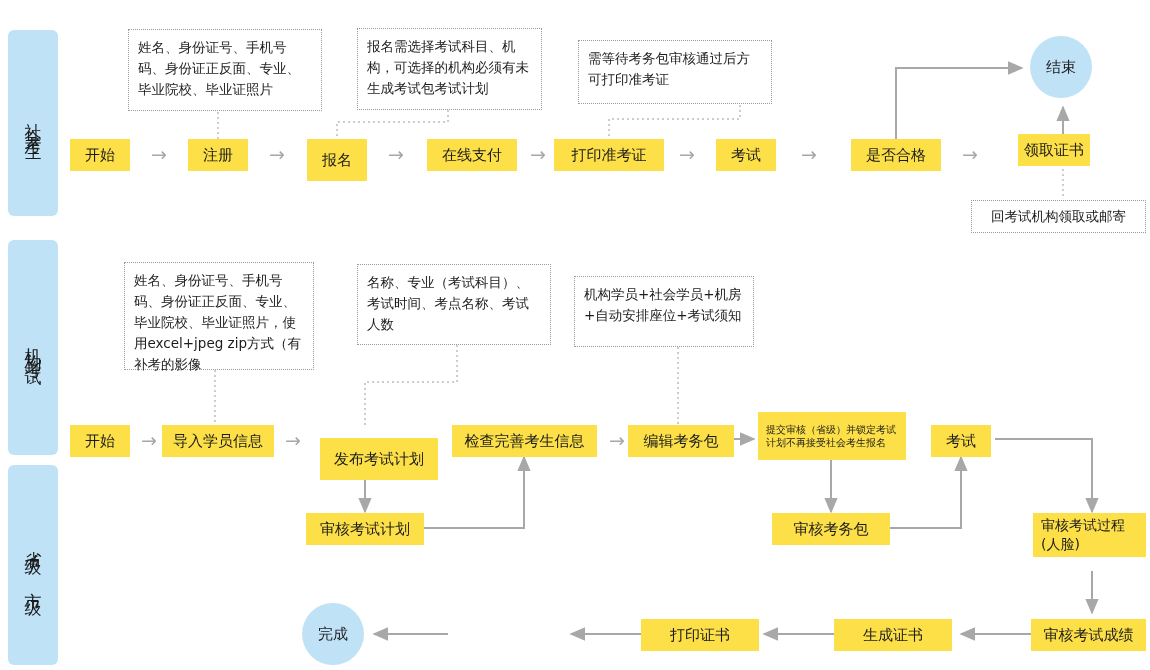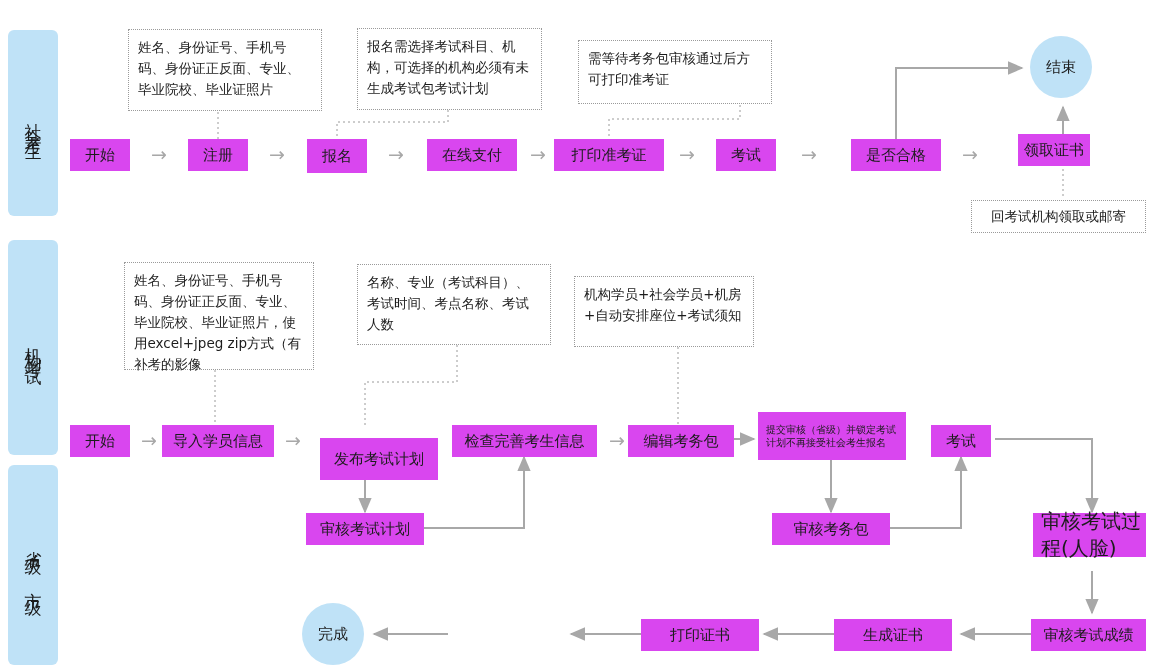--- a/index.html
+++ b/index.html
@@ -24,21 +24,21 @@
     writing-mode:vertical-rl;
     text-orientation:upright;
     letter-spacing:7px;
     line-height:1;
     text-align:center;
   }
 
   
   .node{
     position:absolute;
-    background:#d946ef;
+    background:#fde047;
     color:#1c1c1c;
     font-size:15px;
     display:flex;align-items:center;justify-content:center;
     text-align:center;
     box-sizing:border-box;
     line-height:1.35;
     padding:16px 4px;
   }
   .node.bold{font-weight:bold;}
   .node.multiline{justify-content:flex-start;text-align:left;padding-left:8px;}
@@ -156,21 +156,21 @@
     <span>→</span>
   </div>
 
   <div class="node" style="left:188px;top:139px;width:60px;height:30px;">
     <span>注册</span>
   </div>
   <div class="arrowglyph" style="left:258px;top:142px;width:38px;height:24px;">
     <span>→</span>
   </div>
 
-  <div class="node" style="left:307px;top:139px;width:60px;height:34px;">
+  <div class="node" style="left:307px;top:139px;width:60px;height:42px;">
     <span>报名</span>
   </div>
   <div class="arrowglyph" style="left:377px;top:142px;width:38px;height:24px;">
     <span>→</span>
   </div>
 
   <div class="node" style="left:427px;top:139px;width:90px;height:30px;">
     <span>在线支付</span>
   </div>
   <div class="arrowglyph" style="left:519px;top:142px;width:38px;height:24px;">
@@ -254,21 +254,21 @@
   </div>
 
   <div class="node" style="left:306px;top:513px;width:118px;height:30px;">
     <span>审核考试计划</span>
   </div>
 
   <div class="node" style="left:772px;top:513px;width:118px;height:30px;">
     <span>审核考务包</span>
   </div>
 
-  <div class="node multiline" style="left:1033px;top:513px;width:113px;height:44px;font-size:20px;">
+  <div class="node multiline" style="left:1033px;top:513px;width:113px;height:44px;font-size:14px;">
     <span>审核考试过程(人脸)</span>
   </div>
 
   <div class="node" style="left:1031px;top:619px;width:115px;height:30px;">
     <span>审核考试成绩</span>
   </div>
 
   <div class="node" style="left:834px;top:619px;width:118px;height:30px;align-items:center;">
     <span>生成证书</span>
   </div>

